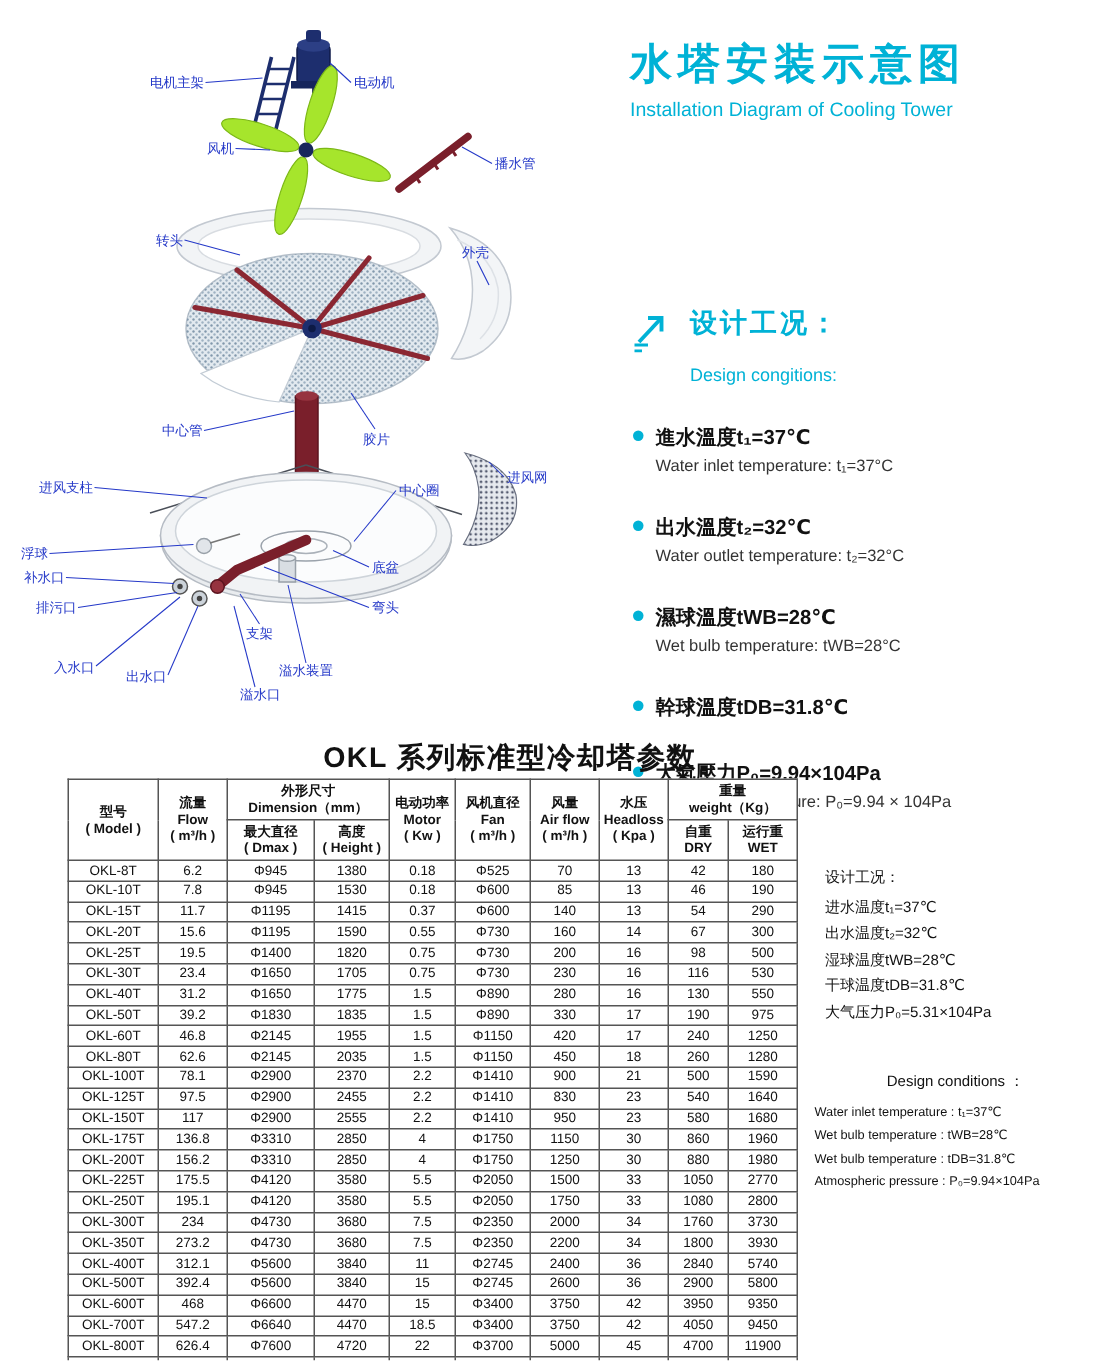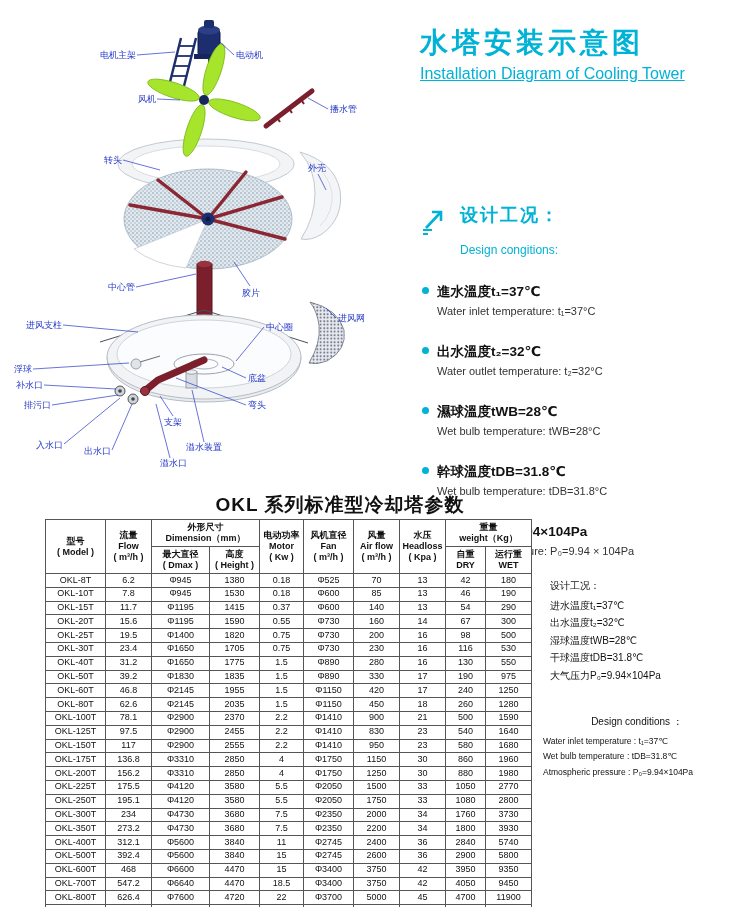--- a/index.html
+++ b/index.html
@@ -2,34 +2,34 @@
 <html><head>
 <meta charset="utf-8">
 <style>
   * { margin:0; padding:0; box-sizing:border-box; }
   html,body { background:#fff; }
   body {
     width:735px; height:907px;
     font-family:"Liberation Sans","DejaVu Sans",sans-serif;
     color:#111;
   }
-  .page { position:relative; width:735px; height:907px; background:#fff; overflow:hidden; }
+  .page { position:relative; width:735px; height:907px; background:#fff; overflow:hidden;border-radius:24px; }
 
   
   .diagram { position:absolute; left:8px; top:12px; width:410px; height:475px; }
   .diagram svg { position:absolute; left:0; top:0; }
   .dlabel {
     position:absolute; font-size:9px; line-height:10px;
     color:#2438c8; white-space:nowrap;
   }
 
   
   .rightcol { position:absolute; left:420px; top:24px; width:308px; }
   .title-zh { font-size:28px; font-weight:bold; color:#00b2d6; letter-spacing:4px; }
-  .title-en { font-size:16px; color:#00b2d6; margin-top:3px;text-decoration:underline; }
+  .title-en { font-size:13px; color:#00b2d6; margin-top:3px; }
 
   
   .design { position:absolute; left:420px; top:203px; width:302px; }
   .design-head { display:flex; align-items:flex-start; gap:10px; }
   .dc-zh { font-size:18px; font-weight:bold; color:#00b2d6; letter-spacing:2px; }
   .dc-en { font-size:12px; color:#00b2d6; margin-top:16px; }
   .ditem { position:relative; padding-left:17px; margin-top:14px; }
   .bullet { position:absolute; left:2px; top:4px; width:7px; height:7px; border-radius:50%; background:#00b2d6; }
   .ditem .zh { font-size:13.5px; font-weight:600; color:#111;margin-top:26px; }
   .ditem .en { font-size:11px; color:#333; margin-top:4px; }
@@ -256,21 +256,20 @@
       <div class="en">Water outlet temperature:  t₂=32°C</div>
     </div>
     <div class="ditem">
       <span class="bullet"></span>
       <div class="zh">濕球溫度tWB=28℃</div>
       <div class="en">Wet bulb temperature:  tWB=28°C</div>
     </div>
     <div class="ditem">
       <span class="bullet"></span>
       <div class="zh">幹球溫度tDB=31.8℃</div>
-      <div class="en">Wet bulb temperature:  tDB=31.8°C</div>
     </div>
     <div class="ditem">
       <span class="bullet"></span>
       <div class="zh">大氣壓力P₀=9.94×104Pa</div>
       <div class="en">Atmospheric pressure:  P₀=9.94 × 104Pa</div>
     </div>
   </div>
 
   <div class="bottom">
     <div class="table-title">OKL 系列标准型冷却塔参数</div>
@@ -627,26 +626,27 @@
         </tbody>
     </table>
 
     <div class="notes-zh">
       <div class="nz-head">设计工况：</div>
       <div>
           <div>进水温度t₁=37℃</div>
           <div>出水温度t₂=32℃</div>
           <div>湿球温度tWB=28℃</div>
           <div>干球温度tDB=31.8℃</div>
-          <div>大气压力P₀=9.94×104Pa</div>
+          <div>大气压力P₀=5.31×104Pa</div>
         </div>
     </div>
 
     <div class="notes-en">
       <div class="ne-head">Design conditions ：</div>
       <div>
           <div>Water inlet temperature : t₁=37℃</div>
+          <div>Wet bulb temperature : tWB=28℃</div>
           <div>Wet bulb temperature : tDB=31.8℃</div>
           <div>Atmospheric pressure : P₀=9.94×104Pa</div>
         </div>
     </div>
   </div>
 </div>
 
 </body></html>

